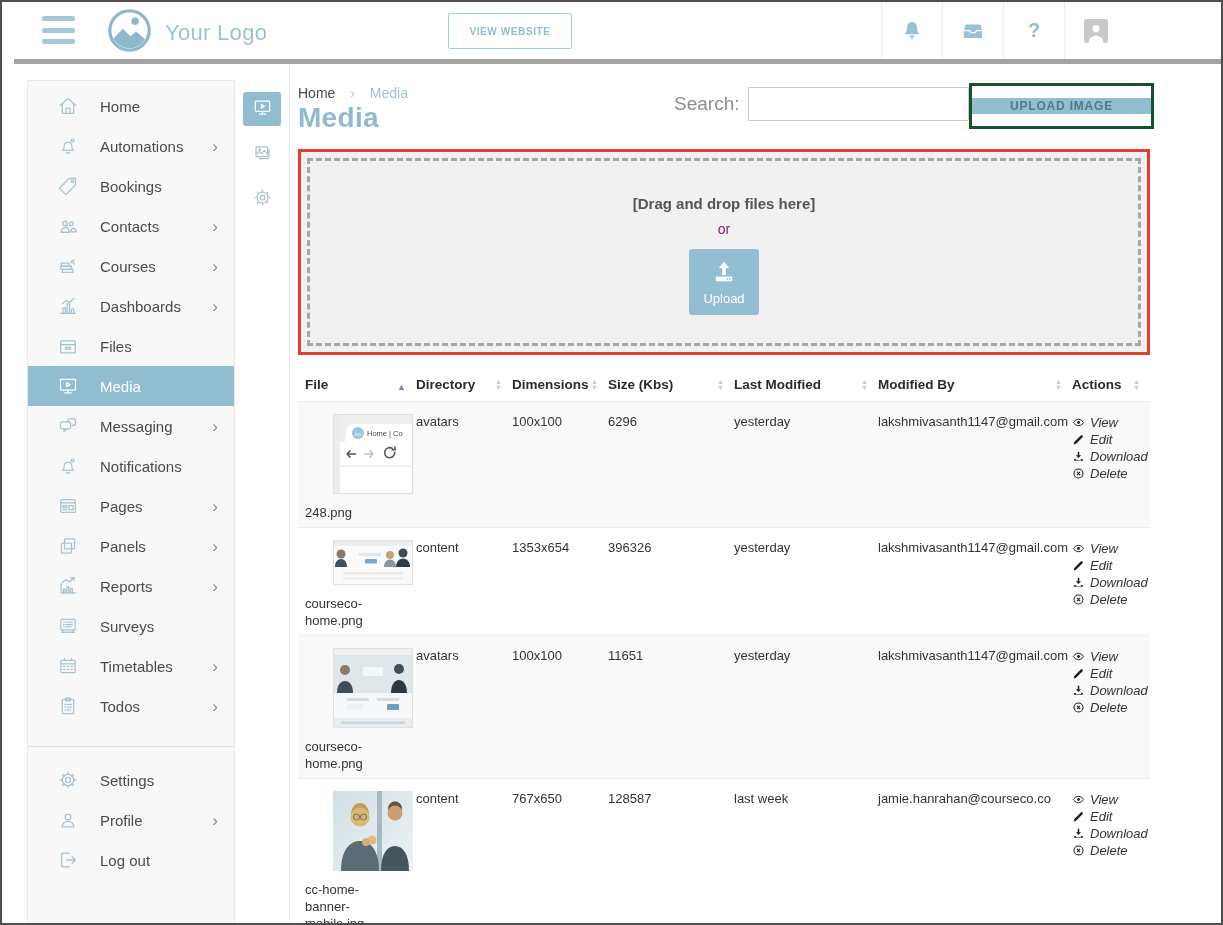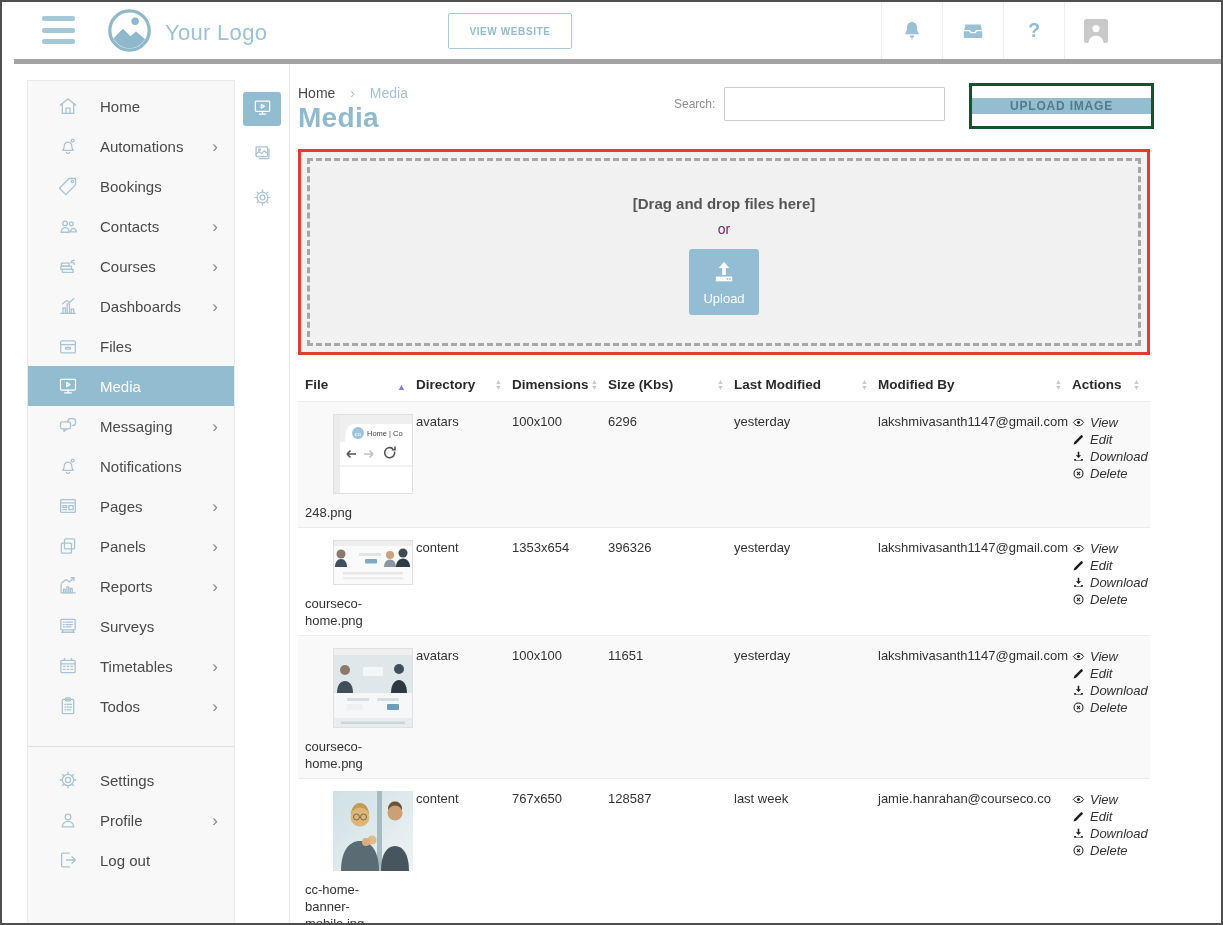--- a/index.html
+++ b/index.html
@@ -37,21 +37,21 @@
   .mini-btn svg{width:21px;height:21px;}
   .mini-btn.selected{background:#92bcd0;color:#fff;}
 
   
   .content{position:absolute;left:289px;top:57px;right:0;bottom:0;}
   .breadcrumb{position:absolute;left:7px;top:26px;font-size:14px;color:#4a4a4a;}
   .crumb-sep{color:#a9c6d4;margin:0 11px;}
   .crumb-cur{color:#a3c3d4;}
   .page-title{position:absolute;left:7px;top:43px;font-size:28px;font-weight:bold;color:#92bace;letter-spacing:.3px;}
   .search-row{position:absolute;left:383px;top:28px;display:flex;align-items:center;}
-  .search-label{font-size:12px;color:#8f8f8f;margin-right:9px;}
+  .search-label{font-size:19px;color:#8f8f8f;margin-right:9px;}
   .search-input{width:221px;height:34px;border:1px solid #ccc;border-radius:1px;font-size:14px;padding:0 8px;box-sizing:border-box;font-family:inherit;}
   .upload-ring{position:absolute;left:678px;top:24px;width:185px;height:46px;border:3px solid #14532d;box-sizing:border-box;display:flex;align-items:center;}
   .upload-image-btn{flex:1;border:none;background:#93bed2;color:#567988;font-size:12px;font-weight:bold;letter-spacing:.8px;font-family:inherit;cursor:pointer;}
 
   
   .drop-ring{position:absolute;left:7px;top:90px;width:852px;height:206px;border:3px solid #e23d2e;box-sizing:border-box;}
   .dropzone{position:relative;width:100%;height:100%;background:#f1f1f1;box-sizing:border-box;}
   .drop-dash{position:absolute;inset:6px;border:3px dashed #a7a7a7;}
   .drop-inner{position:absolute;inset:0;display:flex;flex-direction:column;align-items:center;padding-top:33px;box-sizing:border-box;}
   .drop-msg{font-size:15px;font-weight:bold;color:#555;margin-top:10px;}

